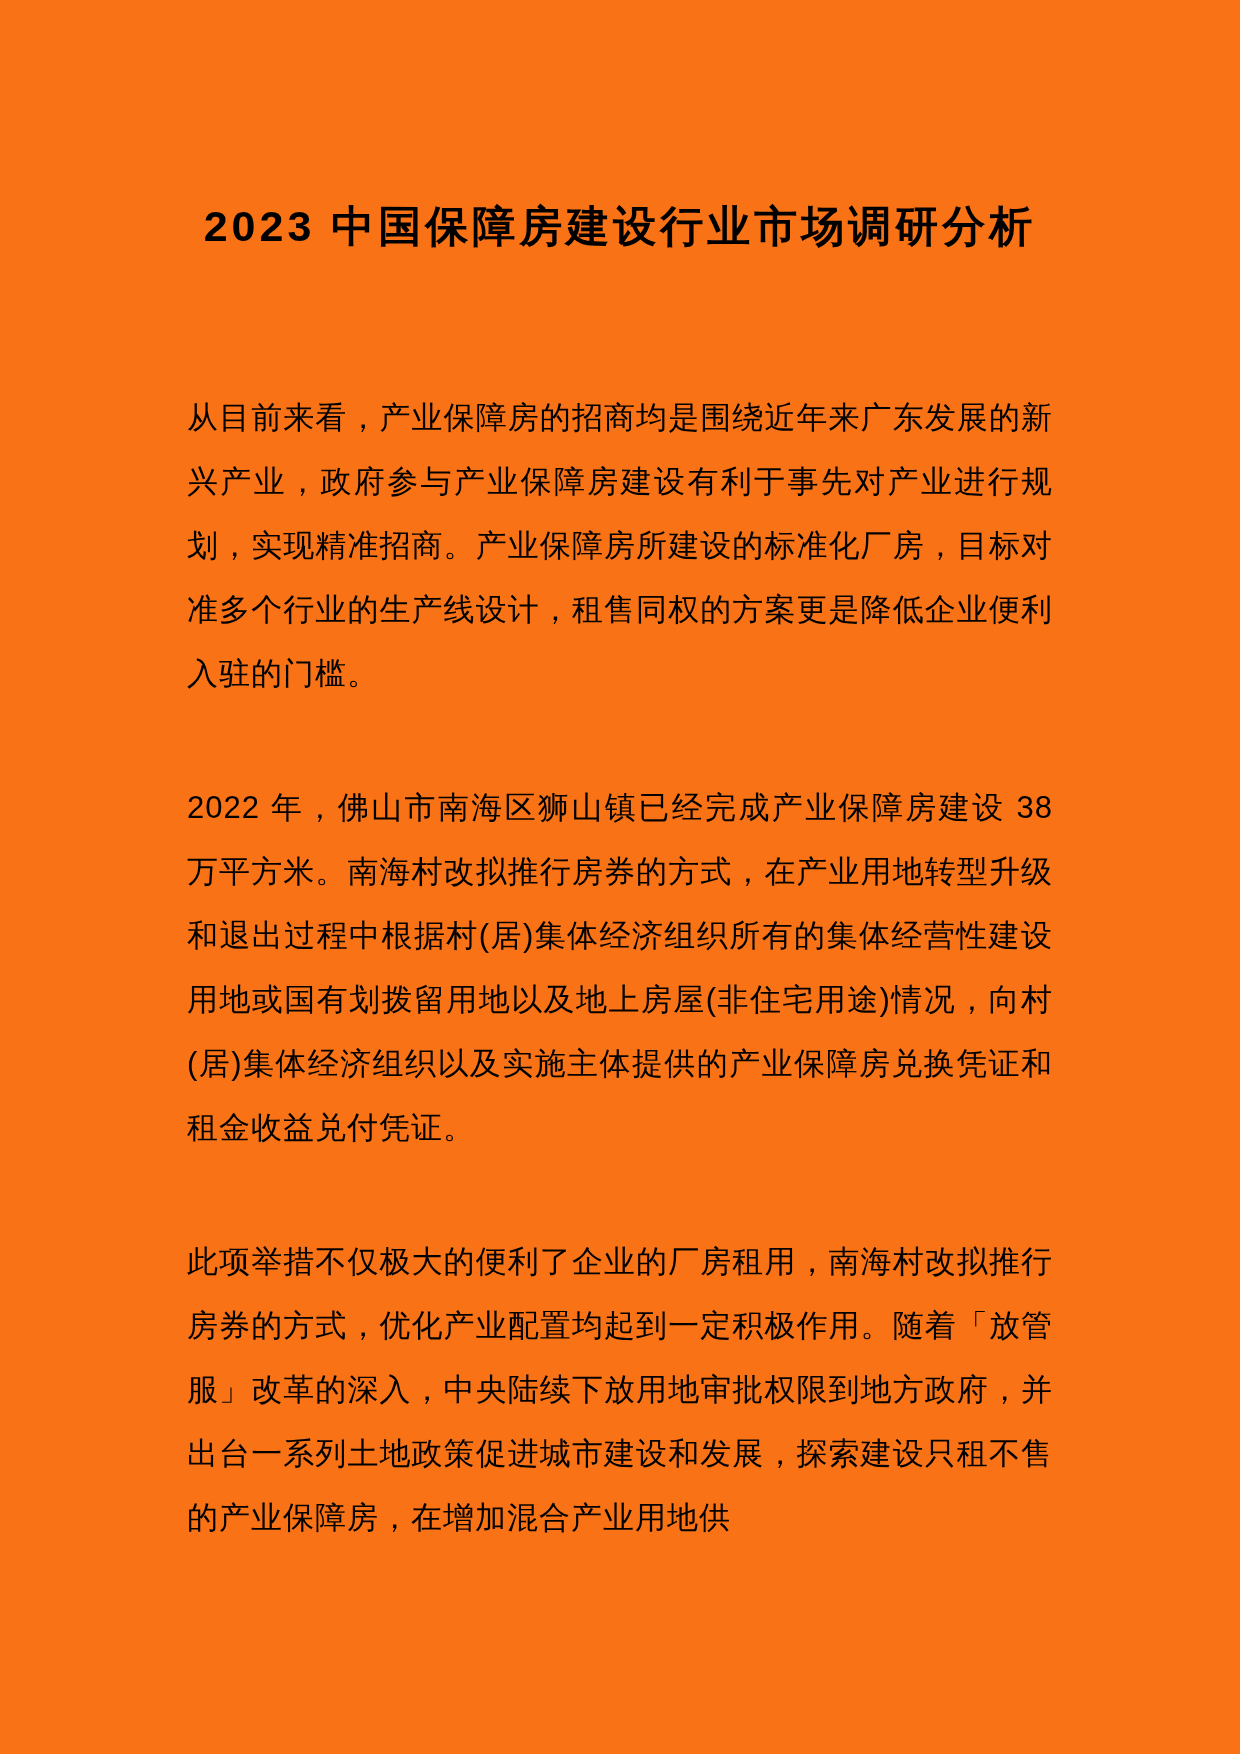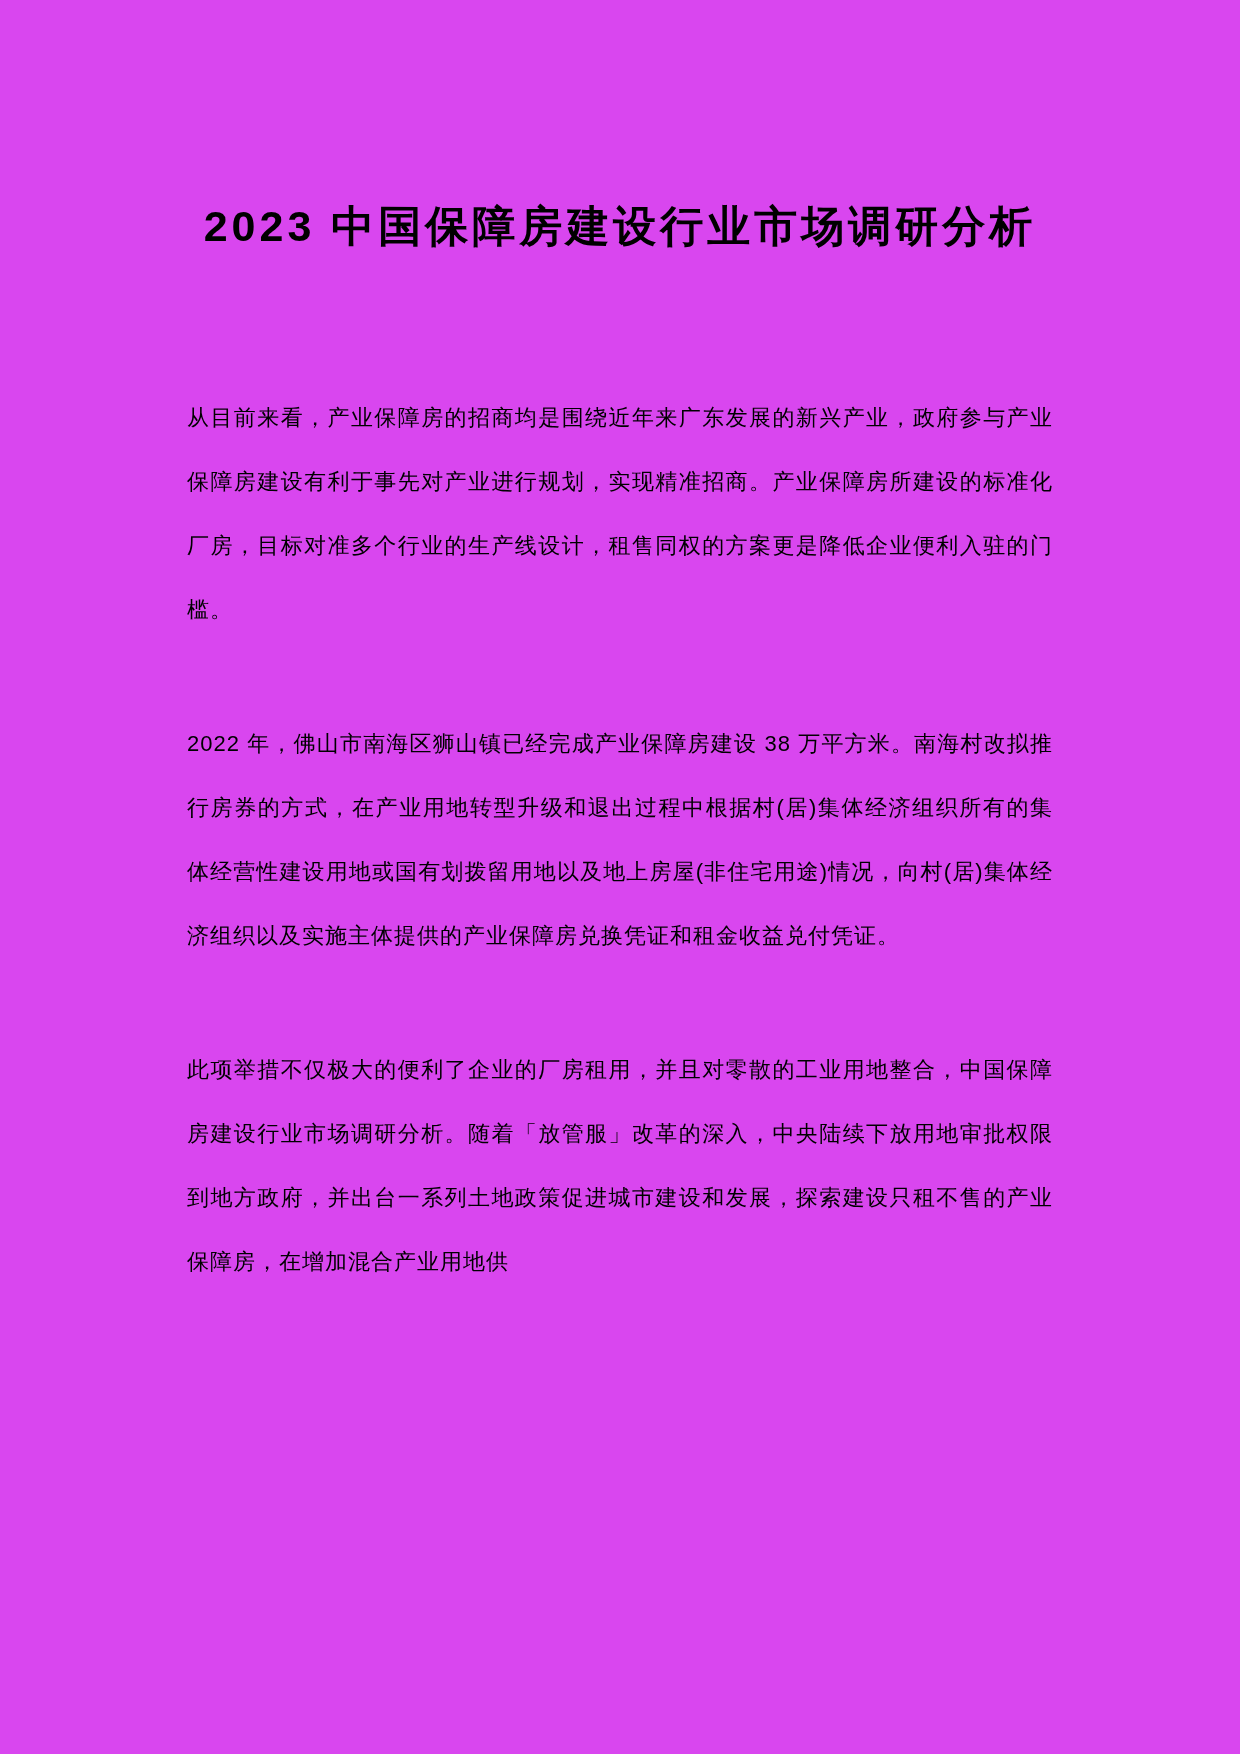--- a/index.html
+++ b/index.html
@@ -5,55 +5,55 @@
   html, body {
     margin: 0;
     padding: 0;
     background: #ffffff;
   }
   .page {
     position: relative;
     width: 1240px;
     height: 1754px;
     margin: 0 auto;
-    background: #d946ef;
+    background: #f97316;
     overflow: hidden;
     font-family: "Liberation Sans", "DejaVu Sans", sans-serif;
     color: #000000;
   }
   .content {
     padding: 0 187px;
   }
   .doc-title {
     margin: 192px 0 126px 0;
     font-size: 43px;
     font-weight: 700;
     line-height: 68px;
     letter-spacing: 4px;
     text-align: center;
     color: #000000;
     white-space: nowrap;
   }
   .doc-paragraph {
     margin: 0 0 70px 0;
-    font-size: 22px;
+    font-size: 31px;
     line-height: 64px;
     font-weight: 400;
     color: #000000;
     text-align: justify;
     text-justify: inter-ideograph;
     letter-spacing: 1px;
   }
   .doc-paragraph:last-child {
     margin-bottom: 0;
   }
 </style>
 </head>
 <body>
 
 <div class="page">
   <div class="content">
     <h1 class="doc-title">2023 中国保障房建设行业市场调研分析</h1>
     <p class="doc-paragraph">从目前来看，产业保障房的招商均是围绕近年来广东发展的新兴产业，政府参与产业保障房建设有利于事先对产业进行规划，实现精准招商。产业保障房所建设的标准化厂房，目标对准多个行业的生产线设计，租售同权的方案更是降低企业便利入驻的门槛。</p>
     <p class="doc-paragraph">2022 年，佛山市南海区狮山镇已经完成产业保障房建设 38 万平方米。南海村改拟推行房券的方式，在产业用地转型升级和退出过程中根据村(居)集体经济组织所有的集体经营性建设用地或国有划拨留用地以及地上房屋(非住宅用途)情况，向村(居)集体经济组织以及实施主体提供的产业保障房兑换凭证和租金收益兑付凭证。</p>
-    <p class="doc-paragraph">此项举措不仅极大的便利了企业的厂房租用，并且对零散的工业用地整合，中国保障房建设行业市场调研分析。随着「放管服」改革的深入，中央陆续下放用地审批权限到地方政府，并出台一系列土地政策促进城市建设和发展，探索建设只租不售的产业保障房，在增加混合产业用地供</p>
+    <p class="doc-paragraph">此项举措不仅极大的便利了企业的厂房租用，南海村改拟推行房券的方式，优化产业配置均起到一定积极作用。随着「放管服」改革的深入，中央陆续下放用地审批权限到地方政府，并出台一系列土地政策促进城市建设和发展，探索建设只租不售的产业保障房，在增加混合产业用地供</p>
   </div>
 </div>
 
 </body></html>

